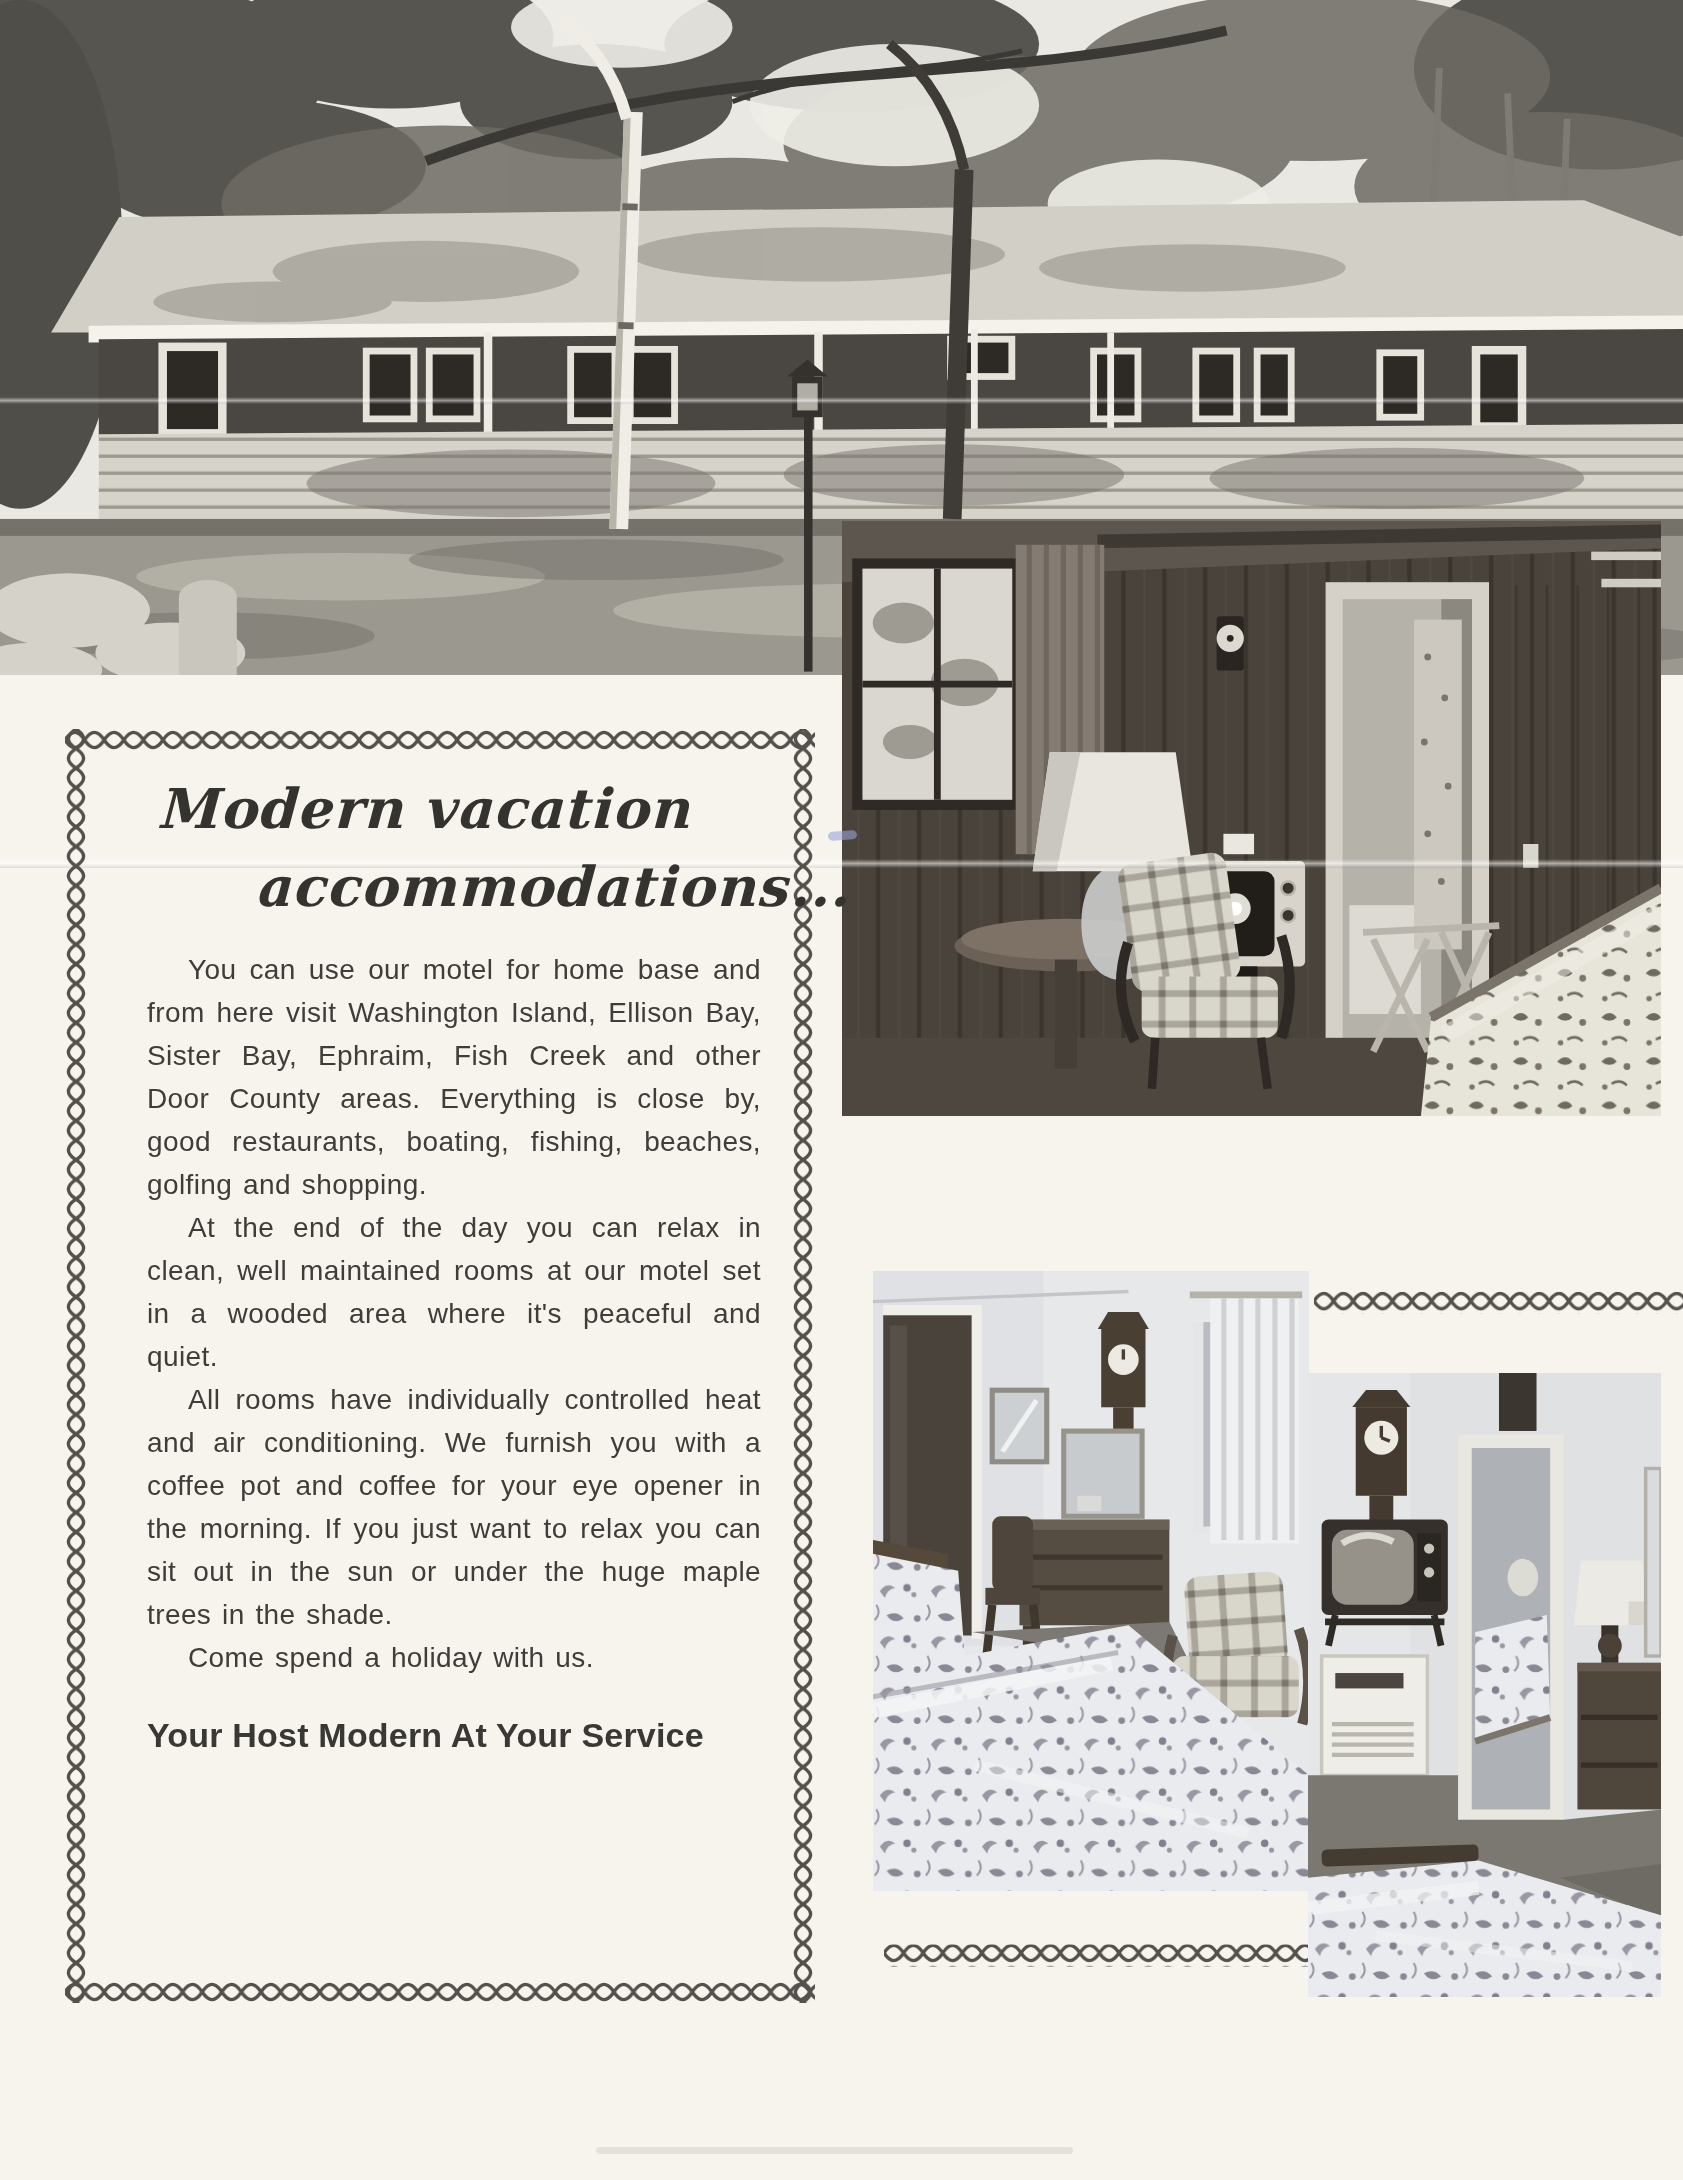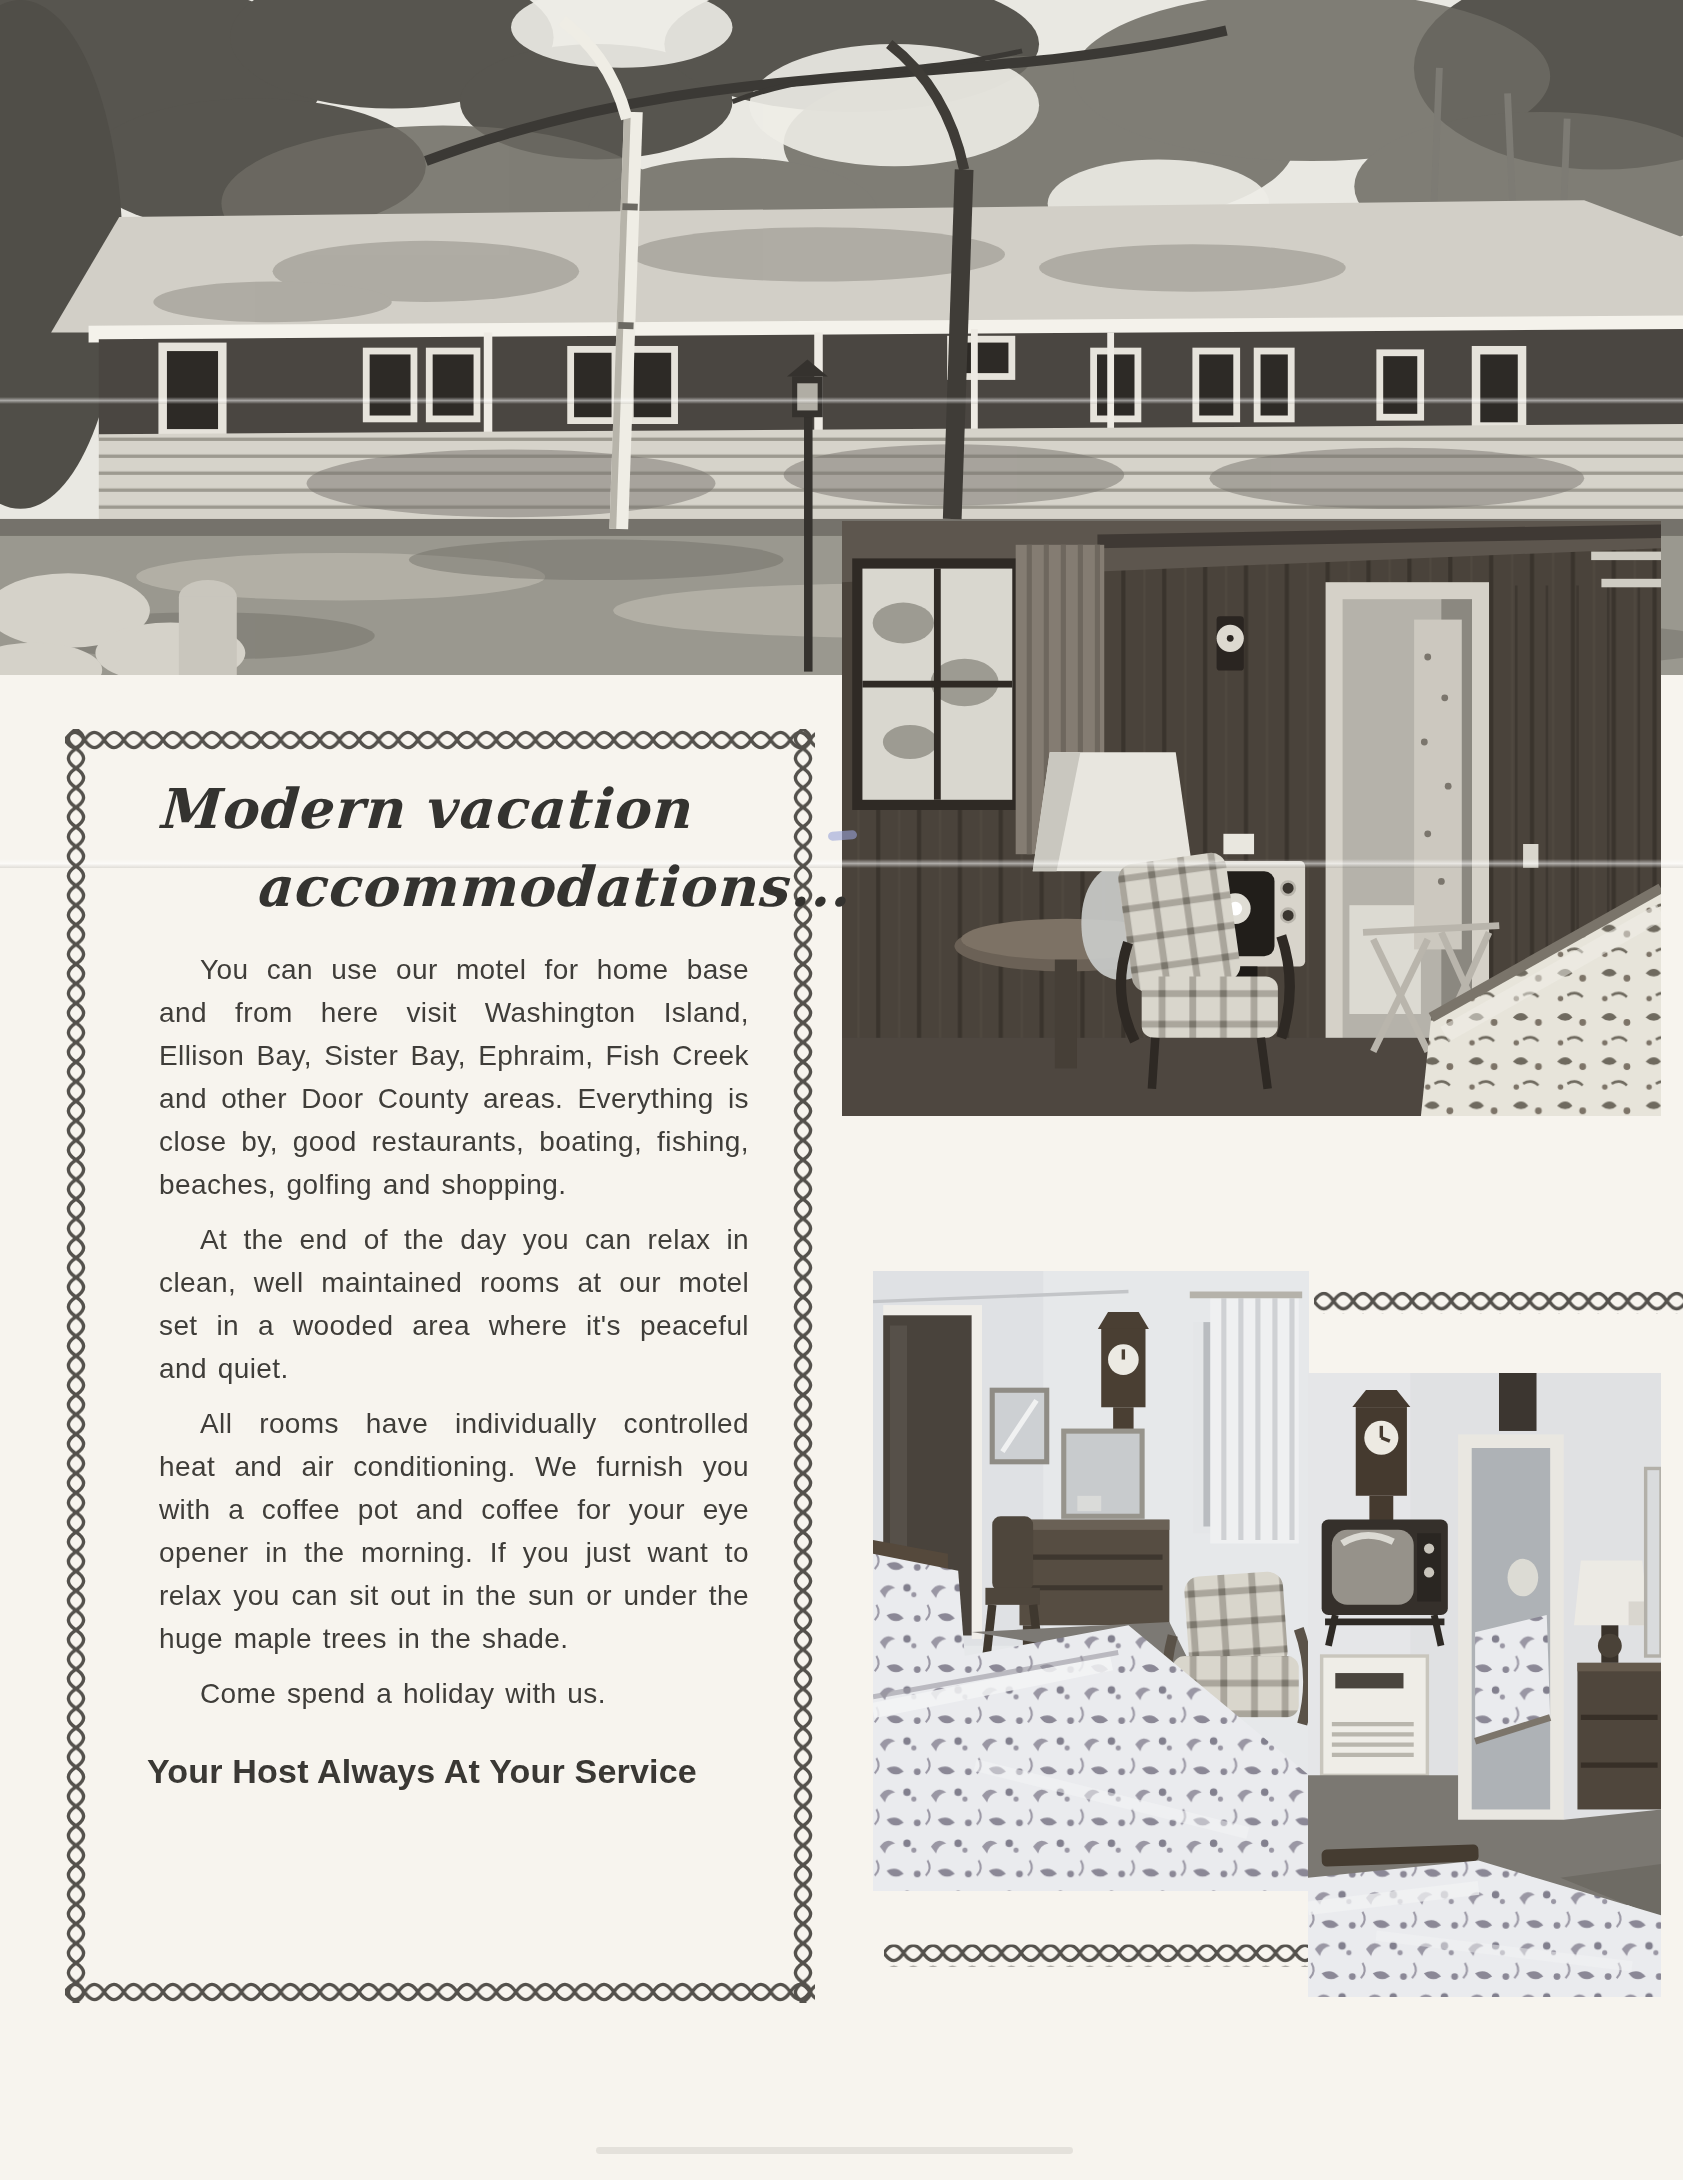--- a/index.html
+++ b/index.html
@@ -31,21 +31,21 @@
     padding:19px 32px 0 60px;color:#403e3a;}
   .script-heading{
     font-family:"DejaVu Serif","Liberation Serif",serif;
     font-style:italic;font-weight:bold;color:#343330;
     font-size:55px;line-height:78px;letter-spacing:0.9px;
     transform:skewX(-4deg);transform-origin:left bottom;white-space:nowrap;
   }
   .heading-1{margin-left:12px;}
   .heading-2{margin-left:109px;margin-bottom:22px;}
   .tb-content p{
-    margin:12px;font-size:28px;line-height:43px;text-align:justify;
+    margin:0;font-size:28px;line-height:43px;text-align:justify;
     text-indent:41px;letter-spacing:0.4px;word-spacing:2.6px;color:#3f3d39;
   }
   .footer-line{
     margin-top:37px;font-size:34px;font-weight:bold;color:#3a3834;
     letter-spacing:0.2px;white-space:nowrap;
   }
 
   .rope-floating{position:absolute;}
   .rope-floating svg{display:block;width:100%;height:100%;}
   .rope-a{left:1314px;top:1290px;width:369px;height:25.6px;}
@@ -353,21 +353,21 @@
         </svg>
     </div>
 
     <div class="tb-content">
       <div class="script-heading heading-1">Modern vacation</div>
       <div class="script-heading heading-2">accommodations...</div>
       <p>You can use our motel for home base and from here visit Washington Island, Ellison Bay, Sister Bay, Ephraim, Fish Creek and other Door County areas. Everything is close by, good restaurants, boating, fishing, beaches, golfing and shopping.</p>
       <p>At the end of the day you can relax in clean, well maintained rooms at our motel set in a wooded area where it's peaceful and quiet.</p>
       <p>All rooms have individually controlled heat and air conditioning. We furnish you with a coffee pot and coffee for your eye opener in the morning. If you just want to relax you can sit out in the sun or under the huge maple trees in the shade.</p>
       <p>Come spend a holiday with us.</p>
-      <div class="footer-line">Your Host Always At Your Service</div>
+      <div class="footer-line">Your Host Modern At Your Service</div>
     </div>
   </div>
 
   <div class="rope-floating rope-a">
     <svg preserveAspectRatio="none" viewBox="0 0 433 30" width="369" height="25.6">
         <rect width="433" height="26" y="2" fill="url(#braidH)"></rect>
       </svg>
   </div>
   <div class="rope-floating rope-b">
     <svg preserveAspectRatio="none" viewBox="0 0 498 32" width="424" height="27">

